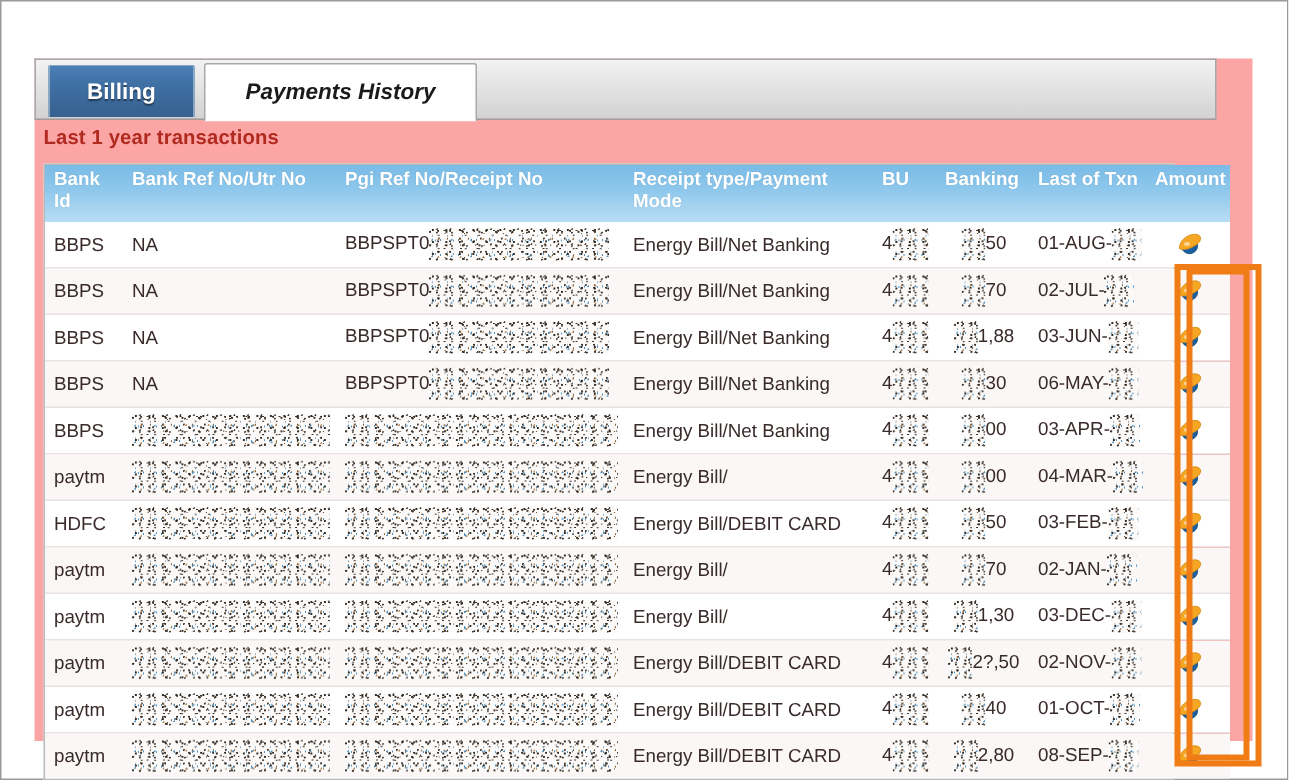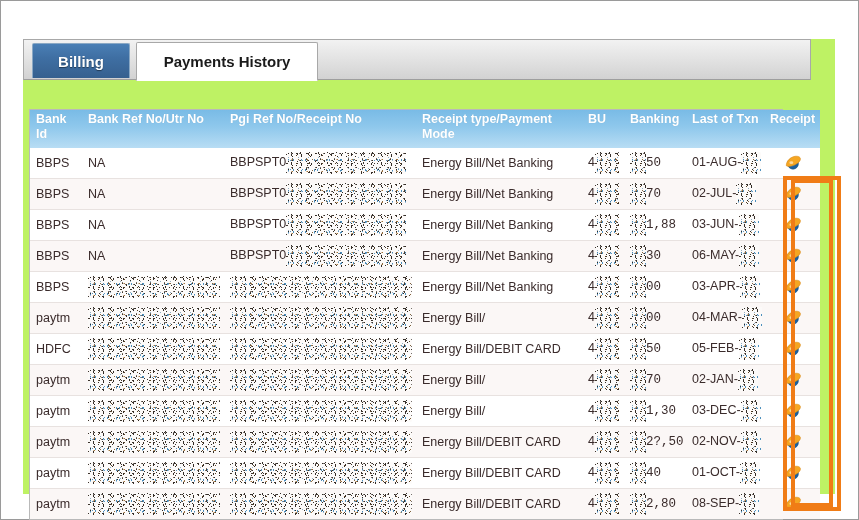--- a/index.html
+++ b/index.html
@@ -29,21 +29,21 @@
   }
 
   
   #page-body {
     position: absolute;
     left: 22px;
     top: 38px;
     width: 812px;
     height: 455px;
     box-sizing: border-box;
-    background: #bef264;
+    background: #fca5a5;
   }
 
   
   #tab-strip {
     position: absolute;
     left: 0;
     top: 0;
     width: 788px;
     height: 41px;
     box-sizing: border-box;
@@ -79,20 +79,21 @@
     left: 112px;
     width: 182px;
     height: 39px;
     top: 2px;
     background: #ffffff;
     border: 1px solid #a8a8a8;
     border-bottom: 1px solid #ffffff;
     color: #1a1a1a;
     border-radius: 2px 2px 0 0;
     z-index: 4;
+    font-style: italic;
   }
 
   
   #caption {
     position: absolute;
     left: 6px;
     top: 45px;
     font-size: 13.5px;
     font-weight: bold;
     color: #b02a20;
@@ -145,21 +146,21 @@
 
   .col-bankid   { width: 52px; }
   .col-bankref  { width: 142px; }
   .col-pgiref   { width: 192px; }
   .col-receipt  { width: 166px; }
   .col-bu       { width: 42px; }
   .col-amount   { width: 62px; }
   .col-date     { width: 78px; }
   .col-recpt    { width: 56px; }
 
-  td.amount-cell { text-align: left; padding-right: 12px; font-family: Liberation Mono, monospace; }
+  td.amount-cell { text-align: center; padding-right: 12px; }
   td.bu-cell { text-align: left; }
   td.receipt-icon-cell { text-align: center; padding: 2px 0; }
 
   
   .redact {
     display: inline-block;
     vertical-align: middle;
     height: 15px;
     border-radius: 1px;
     background-color: #fdfbfa;
@@ -226,20 +227,21 @@
 
     <div id="tab-strip">
       <div class="tab" id="tab-billing">
         <span>Billing</span>
       </div>
       <div class="tab" id="tab-payments">
         <span>Payments History</span>
       </div>
     </div>
 
+    <div id="caption">Last 1 year transactions</div>
 
     <div id="table-wrap">
       <table id="payments-table">
         <colgroup>
           <col class="col-bankid">
           <col class="col-bankref">
           <col class="col-pgiref">
           <col class="col-receipt">
           <col class="col-bu">
           <col class="col-amount">
@@ -248,21 +250,21 @@
         </colgroup>
         <thead>
           <tr>
             <th>Bank Id</th>
             <th>Bank Ref No/Utr No</th>
             <th>Pgi Ref No/Receipt No</th>
             <th>Receipt type/Payment Mode</th>
             <th>BU</th>
             <th>Banking</th>
             <th>Last of Txn</th>
-            <th>Receipt</th>
+            <th>Amount</th>
           </tr>
         </thead>
         <tbody id="table-body">
             <tr>
               <td>BBPS</td>
               <td>NA</td>
               <td><span>BBPSPT0</span><span class="redact tall" style="width: 120px;"></span></td>
               <td>Energy Bill/Net Banking</td>
               <td class="bu-cell"><span>4</span><span class="redact tall" style="width: 24px;"></span></td>
               <td class="amount-cell"><span class="redact tall" style="width: 16px;"></span><span>50</span></td>
@@ -385,21 +387,21 @@
                   <ellipse cx="9.8" cy="11.5" rx="2.6" ry="1.7" fill="#ffffff" opacity="0.55"></ellipse>
                 </svg></td>
             </tr>
             <tr>
               <td>HDFC</td>
               <td><span class="redact tall" style="width: 132px;"></span></td>
               <td><span class="redact tall" style="width: 182px;"></span></td>
               <td>Energy Bill/DEBIT CARD</td>
               <td class="bu-cell"><span>4</span><span class="redact tall" style="width: 24px;"></span></td>
               <td class="amount-cell"><span class="redact tall" style="width: 16px;"></span><span>50</span></td>
-              <td><span>05-FEB-</span><span class="redact tall" style="width: 20px;"></span></td>
+              <td><span>03-FEB-</span><span class="redact tall" style="width: 20px;"></span></td>
               <td class="receipt-icon-cell"><svg class="ie-icon" viewBox="0 0 24 24">
                   <defs>
                     <radialGradient id="ieg" cx="35%" cy="30%">
                       <stop offset="0%" stop-color="#8fd6f5"></stop>
                       <stop offset="60%" stop-color="#2e8fd4"></stop>
                       <stop offset="100%" stop-color="#1b5f9e"></stop>
                     </radialGradient>
                   </defs>
                   <circle cx="12" cy="13" r="7.2" fill="url(#ieg)" stroke="#13507f" stroke-width="0.8"></circle>
                   <path d="M3 15.5 C3 9 9 3.5 15.5 3 C20 2.7 22.6 4.6 21.8 7.6 C21.2 9.9 19 12 16 13.6 C11 16.3 5.6 17.6 3 15.5 Z" fill="#f5a623" stroke="#d4830c" stroke-width="0.7"></path>

